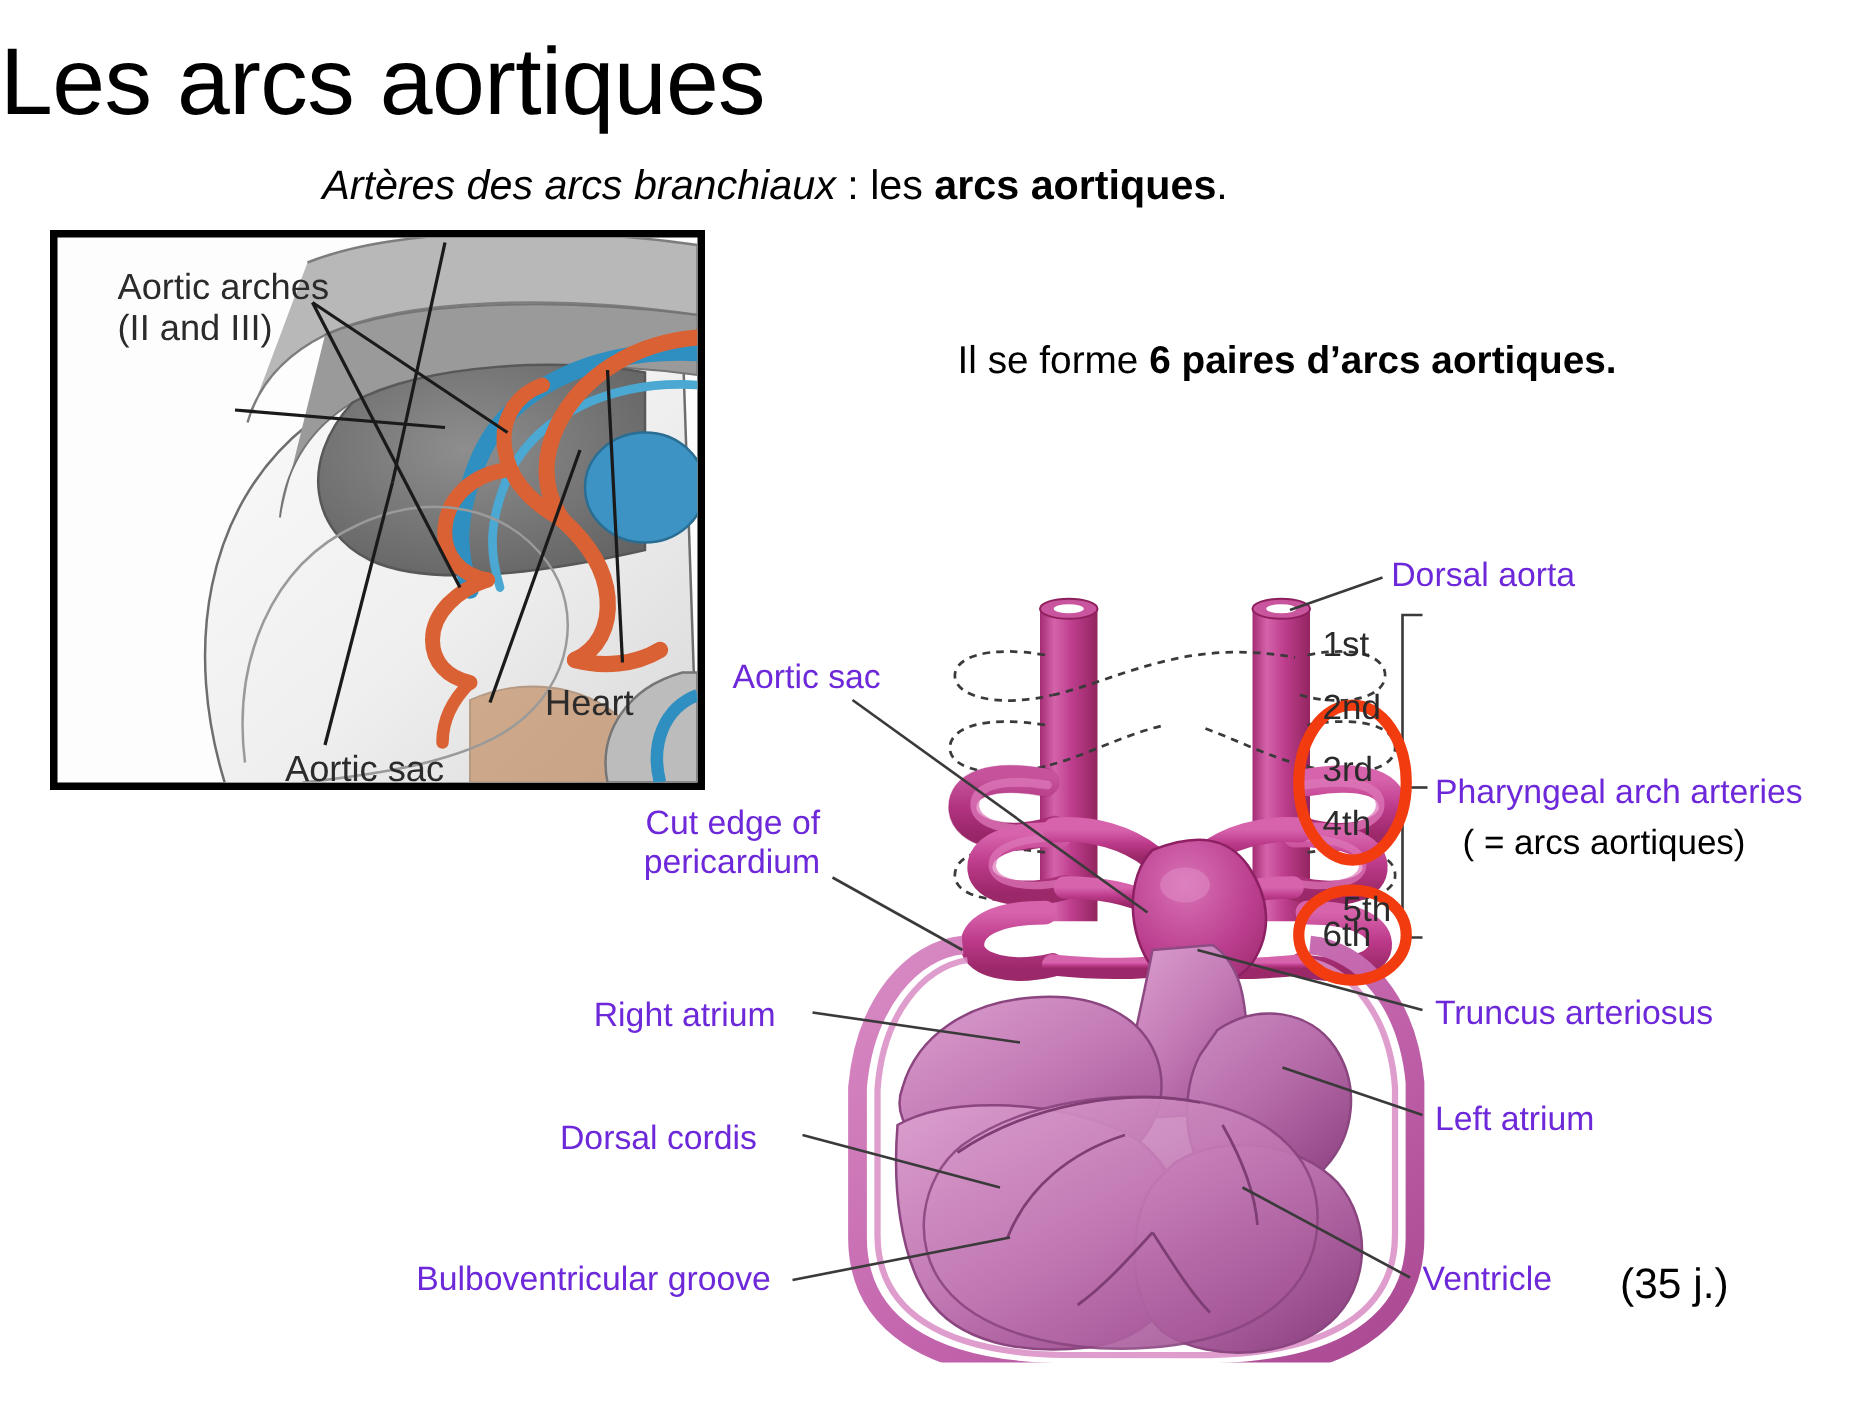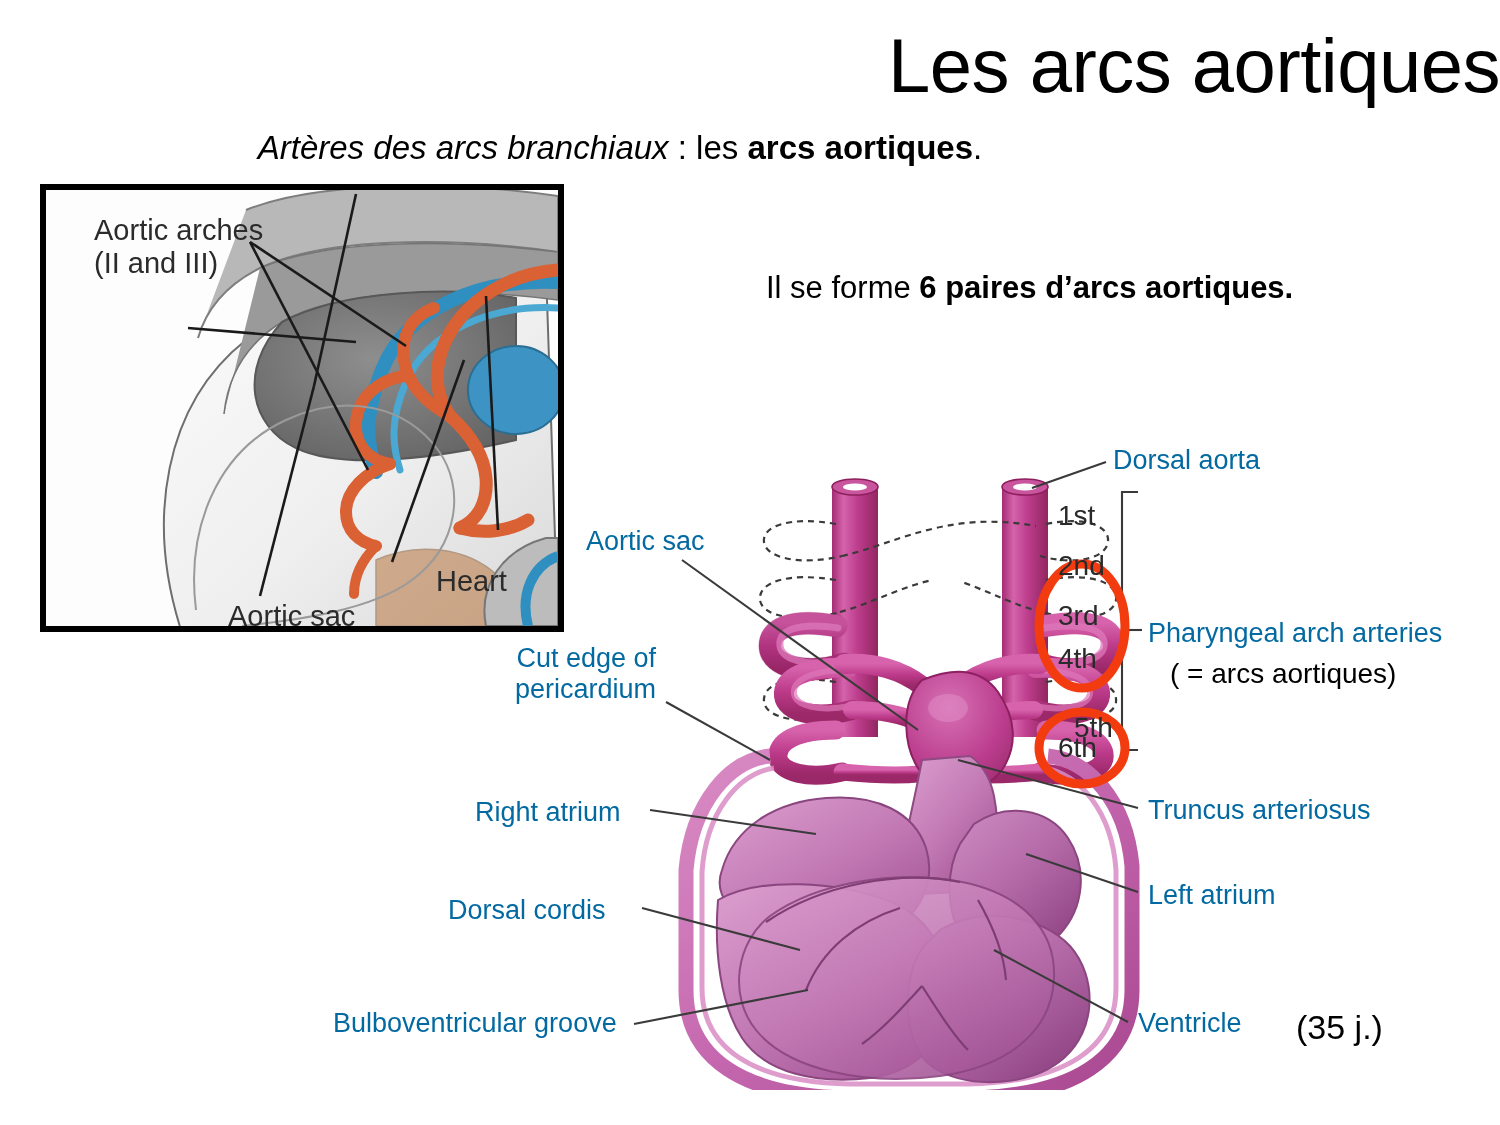--- a/index.html
+++ b/index.html
@@ -15,21 +15,21 @@
     font-family: "Liberation Sans", sans-serif;
     color: #000000;
   }
 
   
   #slide-title {
     position: absolute;
     left: 0;
     top: 22px;
     width: 1500px;
-    text-align: right;
+    text-align: left;
     font-size: 76px;
     line-height: 88px;
     font-weight: 400;
     letter-spacing: -0.5px;
     color: #000;
   }
   #slide-subtitle {
     position: absolute;
     left: 0;
     top: 128px;
@@ -81,39 +81,39 @@
     position: absolute;
     font-family: "Liberation Sans", sans-serif;
     font-size: 29px;
     line-height: 33px;
     color: #2b2b2b;
     white-space: pre;
     font-weight: 400;
   }
   #inset-lbl-arches { left: 48px; top: 24px; }
   #inset-lbl-carotid { left: 36px; top: 114px; }
-  #inset-lbl-heart { left: 390px; top: 375px; }
+  #inset-lbl-heart { left: 390px; top: 357px; }
   #inset-lbl-aorticsac { left: 182px; top: 410px; }
 
   
   #heart-figure {
     position: absolute;
     left: 470px;
     top: 430px;
     width: 1030px;
     height: 660px;
   }
   #heart-figure svg { display: block; }
 
   .fig-label {
     position: absolute;
     font-family: "Liberation Sans", sans-serif;
     font-size: 27px;
     line-height: 31px;
-    color: #0369a1;
+    color: #6d28d9;
     white-space: pre;
   }
   .fig-label.num {
     font-size: 28px;
     color: #2a2a2a;
   }
   .fig-label.fr {
     color: #000;
     font-size: 28px;
   }

